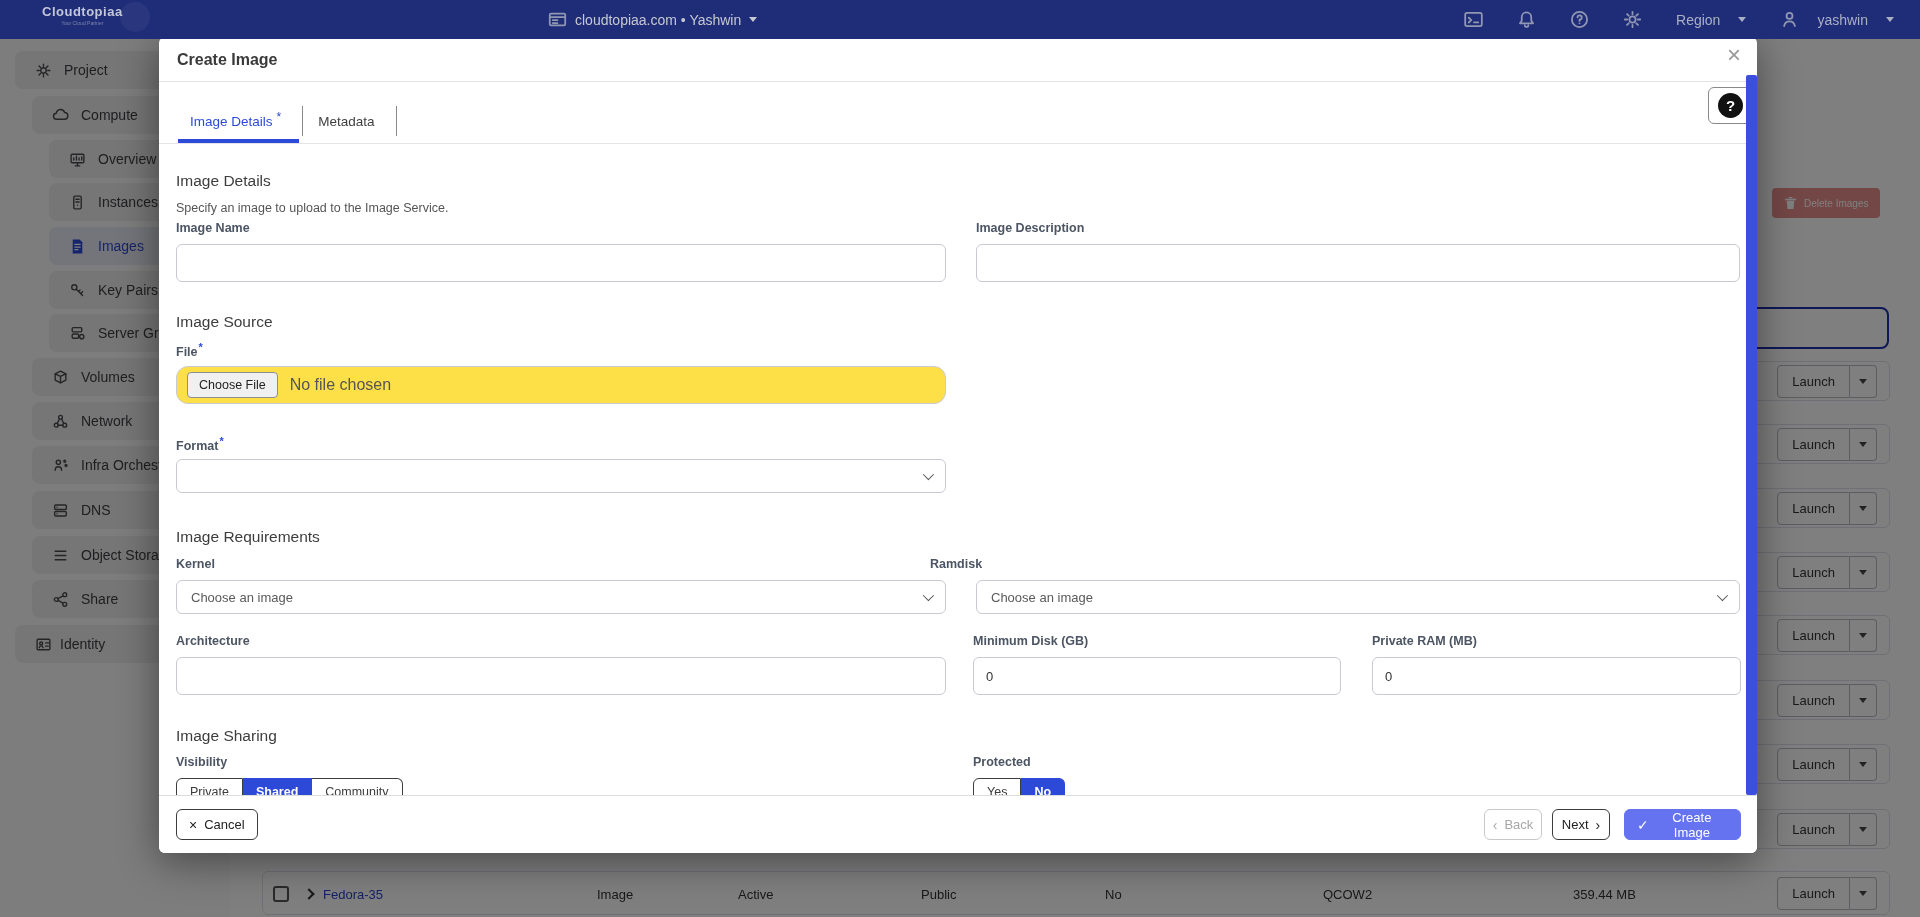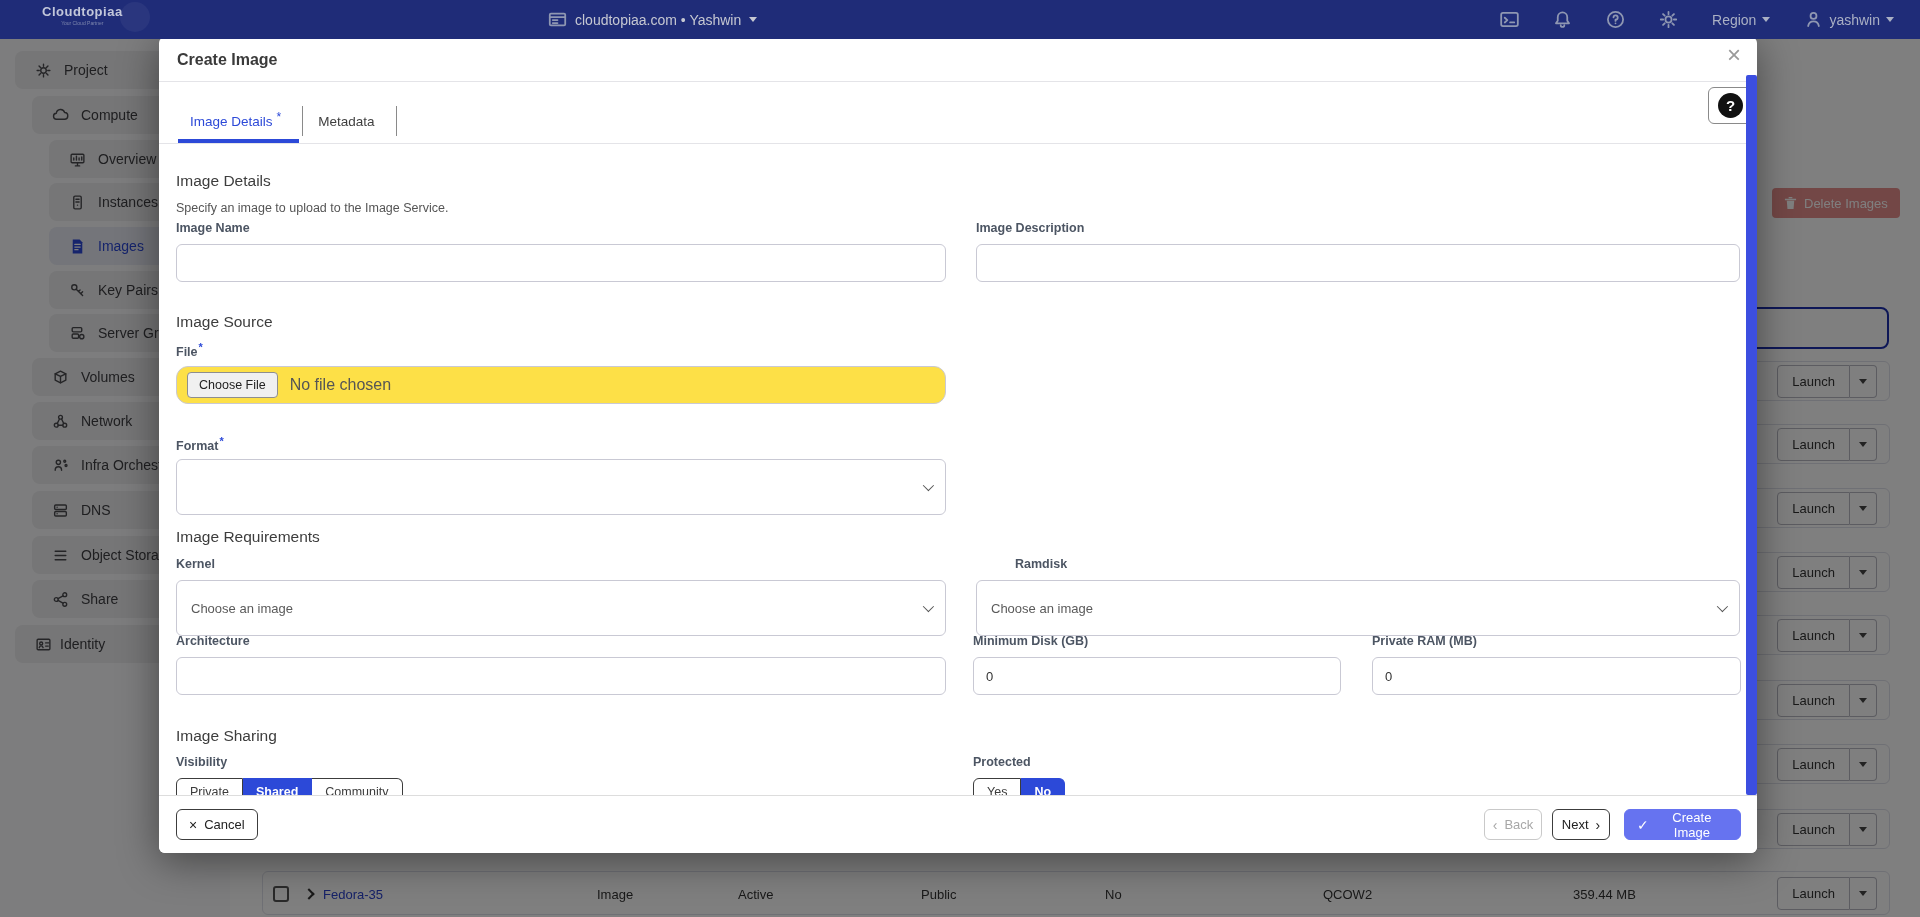--- a/index.html
+++ b/index.html
@@ -19,41 +19,41 @@
   .brand-emblem { position:absolute; left:120px; top:2px; width:30px; height:30px;
     border-radius:50%; background:rgba(255,255,255,.05); }
   .context-wrap { position:absolute; left:548px; top:0; height:39px; display:flex;
     align-items:center; gap:8px; font-size:14px; color:#c6c8d2; cursor:pointer; }
   .nav-right { position:absolute; right:26px; top:0; height:39px; display:flex;
     align-items:center; gap:34px; }
   .nav-ic { width:19px; height:19px; color:#8f97b2; cursor:pointer; display:flex;
     align-items:center; justify-content:center; }
   .nav-ic svg { width:19px; height:19px; stroke:#8f97b2; fill:none; stroke-width:1.5;
     stroke-linecap:round; stroke-linejoin:round; }
-  .nav-text { display:flex; align-items:center; gap:6px; font-size:14px; color:#aab0c4;
+  .nav-text { display:flex; align-items:center; gap:18px; font-size:14px; color:#aab0c4;
     cursor:pointer; }
   .caret { width:0; height:0; border-left:4px solid transparent;
     border-right:4px solid transparent; border-top:5px solid currentColor;
     display:inline-block; }
 
   
   #sidebar { position:absolute; top:39px; left:0; width:230px; height:878px;
     background:#fbfbfc; z-index:1; }
   .side-item { position:absolute; height:38px; width:235px; background:#ececee;
     border-radius:8px; display:flex; align-items:center; gap:12px; padding-left:20px;
     font-size:14px; color:#3e3e42; cursor:pointer; }
   .side-item svg { width:17px; height:17px; stroke:#4a4a4e; fill:none;
     stroke-width:1.3; stroke-linecap:round; stroke-linejoin:round; flex:none; }
   .side-item.active { color:var(--accent); background:#e8eaf4; }
 
   
   #bg-content { position:absolute; inset:39px 0 0 0; z-index:1; }
   .delete-btn { position:absolute; left:1772px; top:149px; height:30px; padding:0 12px;
     background:var(--danger); opacity:.65; color:#fff; border:none; border-radius:4px;
-    font-size:13px; display:flex; align-items:center; gap:7px; cursor:pointer; }
+    font-size:10px; display:flex; align-items:center; gap:7px; cursor:pointer; }
   .delete-btn svg { width:13px; height:14px; fill:#fff; }
   .filter-box { position:absolute; left:1600px; top:268px; width:289px; height:42px;
     border:2px solid #1c2fae; border-radius:8px; background:#fff; }
   .bg-row { position:absolute; left:262px; width:1628px; height:40px;
     border:1px solid #dfe0ea; border-radius:6px; background:#fff; }
   .launch-split { position:absolute; right:12px; top:3px; height:33px; display:flex; }
   .launch-main { height:33px; padding:0 14px; background:#fff; border:1px solid #b9b9c2;
     border-radius:4px 0 0 4px; font-size:13px; color:#333; display:flex;
     align-items:center; cursor:pointer; }
   .launch-caret { width:27px; height:33px; background:#fff; border:1px solid #b9b9c2;
@@ -100,21 +100,21 @@
     background:var(--scrollbar); border-radius:2px; z-index:12; cursor:pointer; }
 
   .sec-head { position:absolute; font-size:15.5px; font-weight:500; color:#3d3d3d; }
   .sec-desc { position:absolute; font-size:12.5px; color:#555; }
   .f-label { position:absolute; font-size:12.5px; font-weight:600; color:#4c5563; }
   .f-label .req { color:var(--accent); font-size:11px; vertical-align:super;
     margin-left:1px; }
   .t-input { position:absolute; height:38px; border:1px solid #c9c9d4; border-radius:6px;
     background:#fff; font-size:13px; color:#333; padding:0 12px;
     font-family:"Liberation Sans","DejaVu Sans",sans-serif; }
-  .sel { position:absolute; height:56px; border:1px solid #c9c9d4; border-radius:6px;
+  .sel { position:absolute; height:34px; border:1px solid #c9c9d4; border-radius:6px;
     background:#fff; display:flex; align-items:center; padding:0 14px; font-size:13px;
     color:#5a5a5a; cursor:pointer; }
   .sel .chev { position:absolute; right:14px; width:8px; height:8px;
     border-right:1.7px solid #555; border-bottom:1.7px solid #555;
     transform:rotate(45deg) translateY(-2px); }
   .file-box { position:absolute; height:38px; border:1px solid #c9c9d4;
     border-radius:12px; background:#fde047; display:flex; align-items:center;
     padding:0 10px; gap:12px; }
   .choose-btn { height:26px; padding:0 11px; background:#f0f0f0; border:1px solid #8e8e8e;
     border-radius:4px; font-size:12.5px; color:#222; display:flex; align-items:center;
@@ -449,21 +449,21 @@
   <div class="sel" style="left:17px; top:422px; width:770px;">
     <span class="chev"></span>
   </div>
 
   <div class="sec-head" style="left:17px; top:491px;">Image Requirements</div>
   <div class="f-label" style="left:17px; top:520px;">Kernel</div>
   <div class="sel" style="left:17px; top:543px; width:770px;">
     <span>Choose an image</span>
     <span class="chev"></span>
   </div>
-  <div class="f-label" style="left:856px; top:520px;">Ramdisk</div>
+  <div class="f-label" style="left:771px; top:520px;">Ramdisk</div>
   <div class="sel" style="left:817px; top:543px; width:764px;">
     <span>Choose an image</span>
     <span class="chev"></span>
   </div>
   <div class="f-label" style="left:17px; top:597px;">Architecture</div>
   <input class="t-input" style="left: 17px; top: 620px; width: 770px;">
   <div class="f-label" style="left:814px; top:597px;">Minimum Disk (GB)</div>
   <input class="t-input" style="left: 814px; top: 620px; width: 368px;" value="0">
   <div class="f-label" style="left:1213px; top:597px;">Private RAM (MB)</div>
   <input class="t-input" style="left: 1213px; top: 620px; width: 369px;" value="0">

